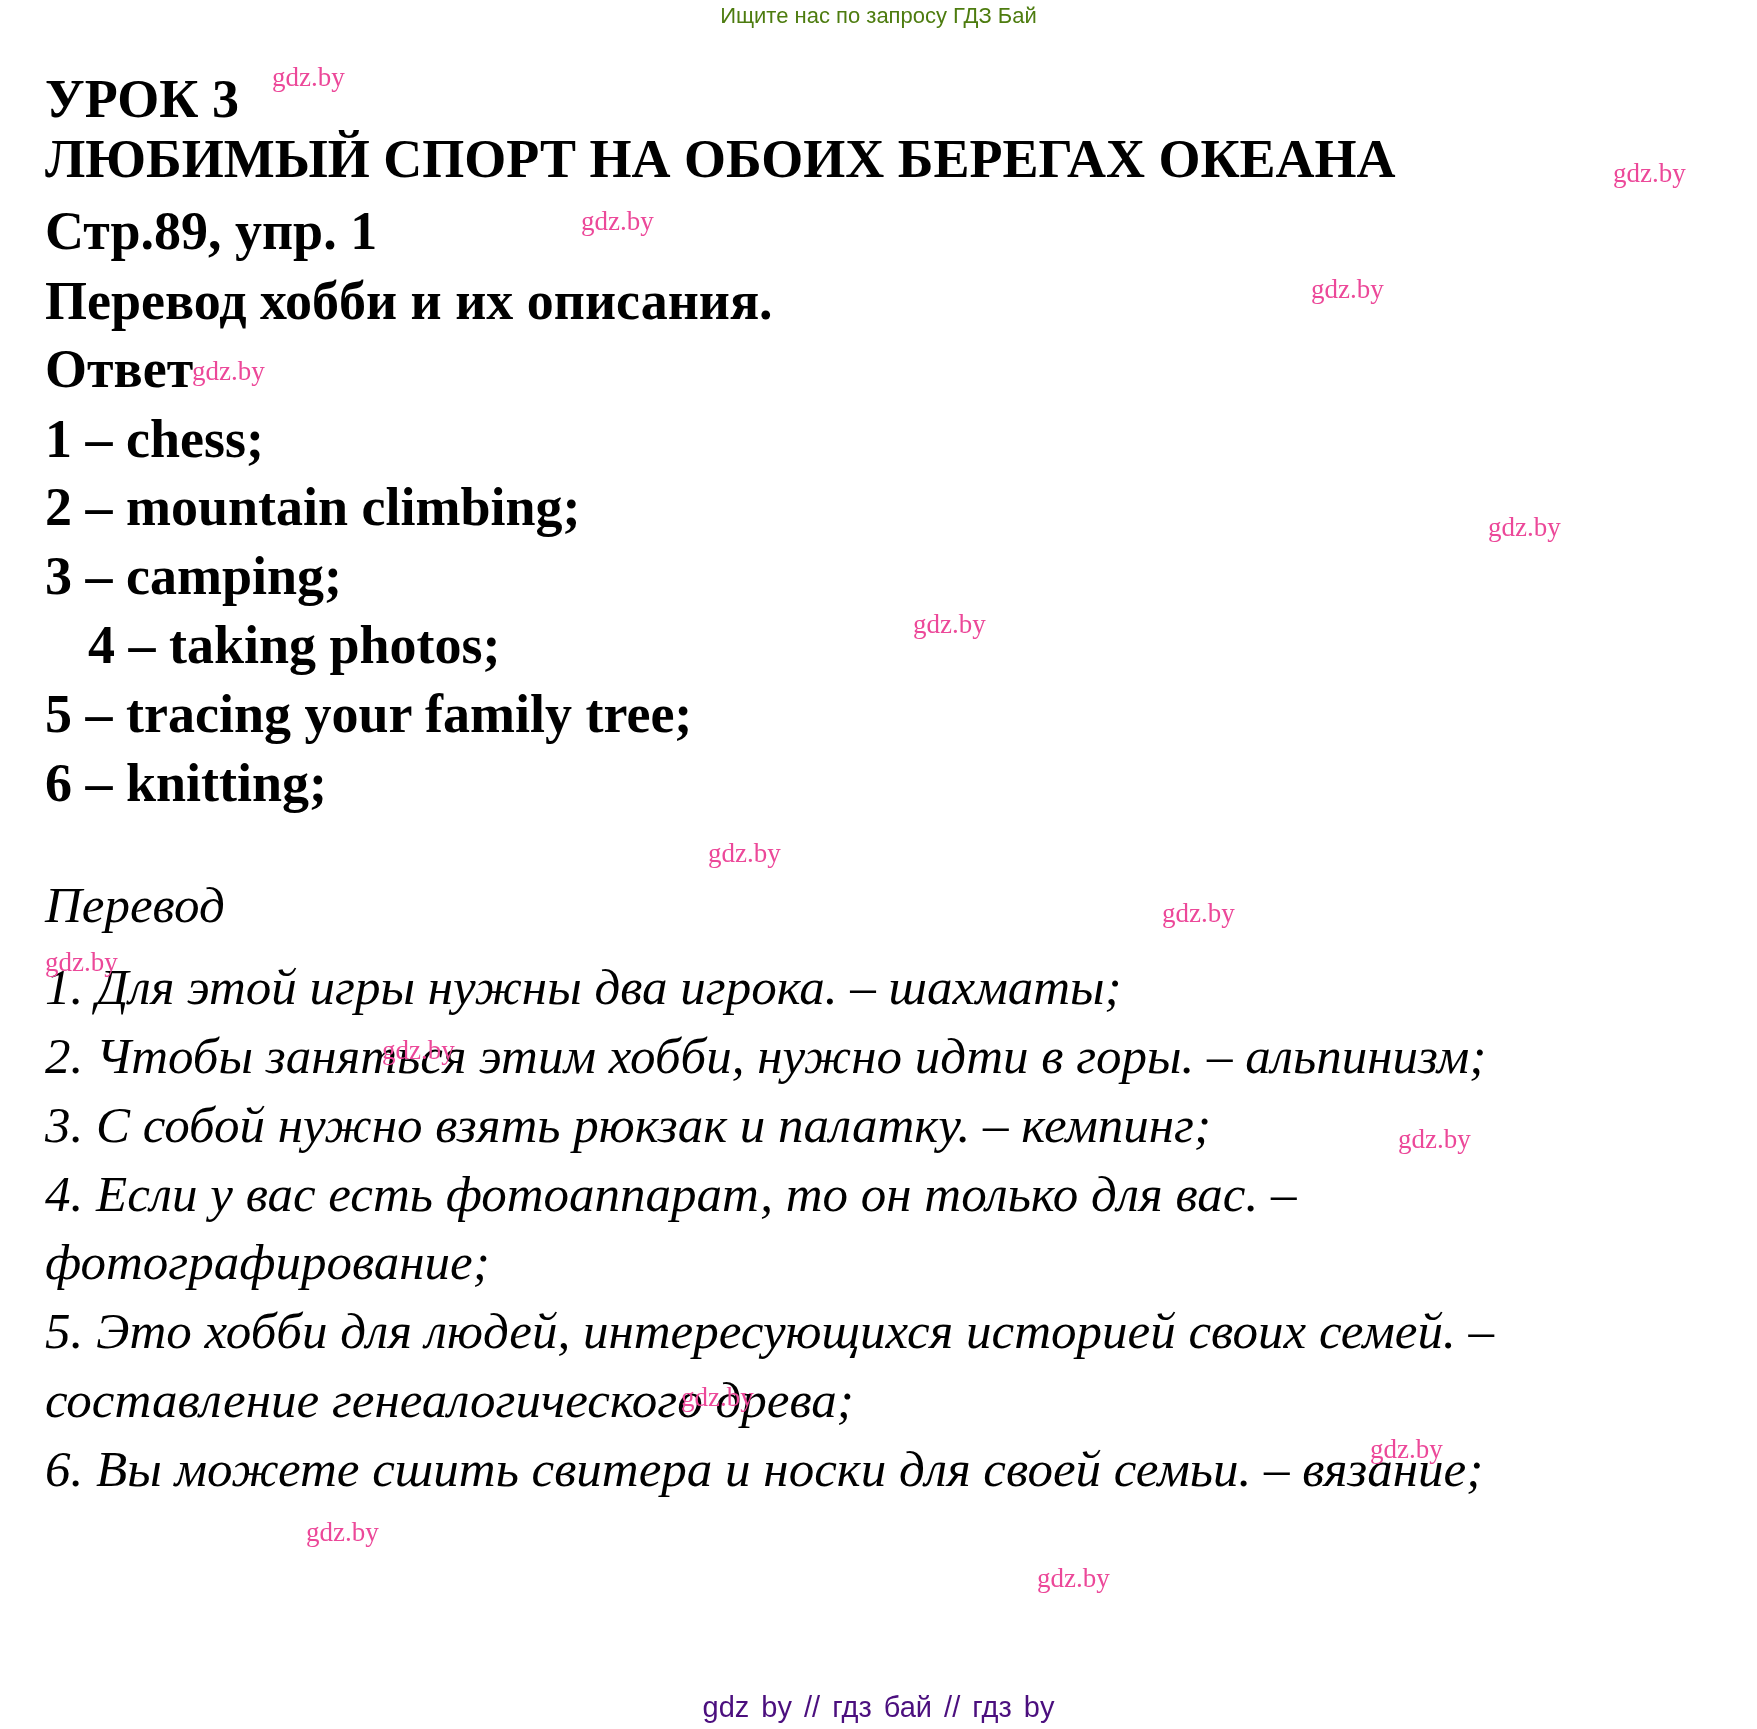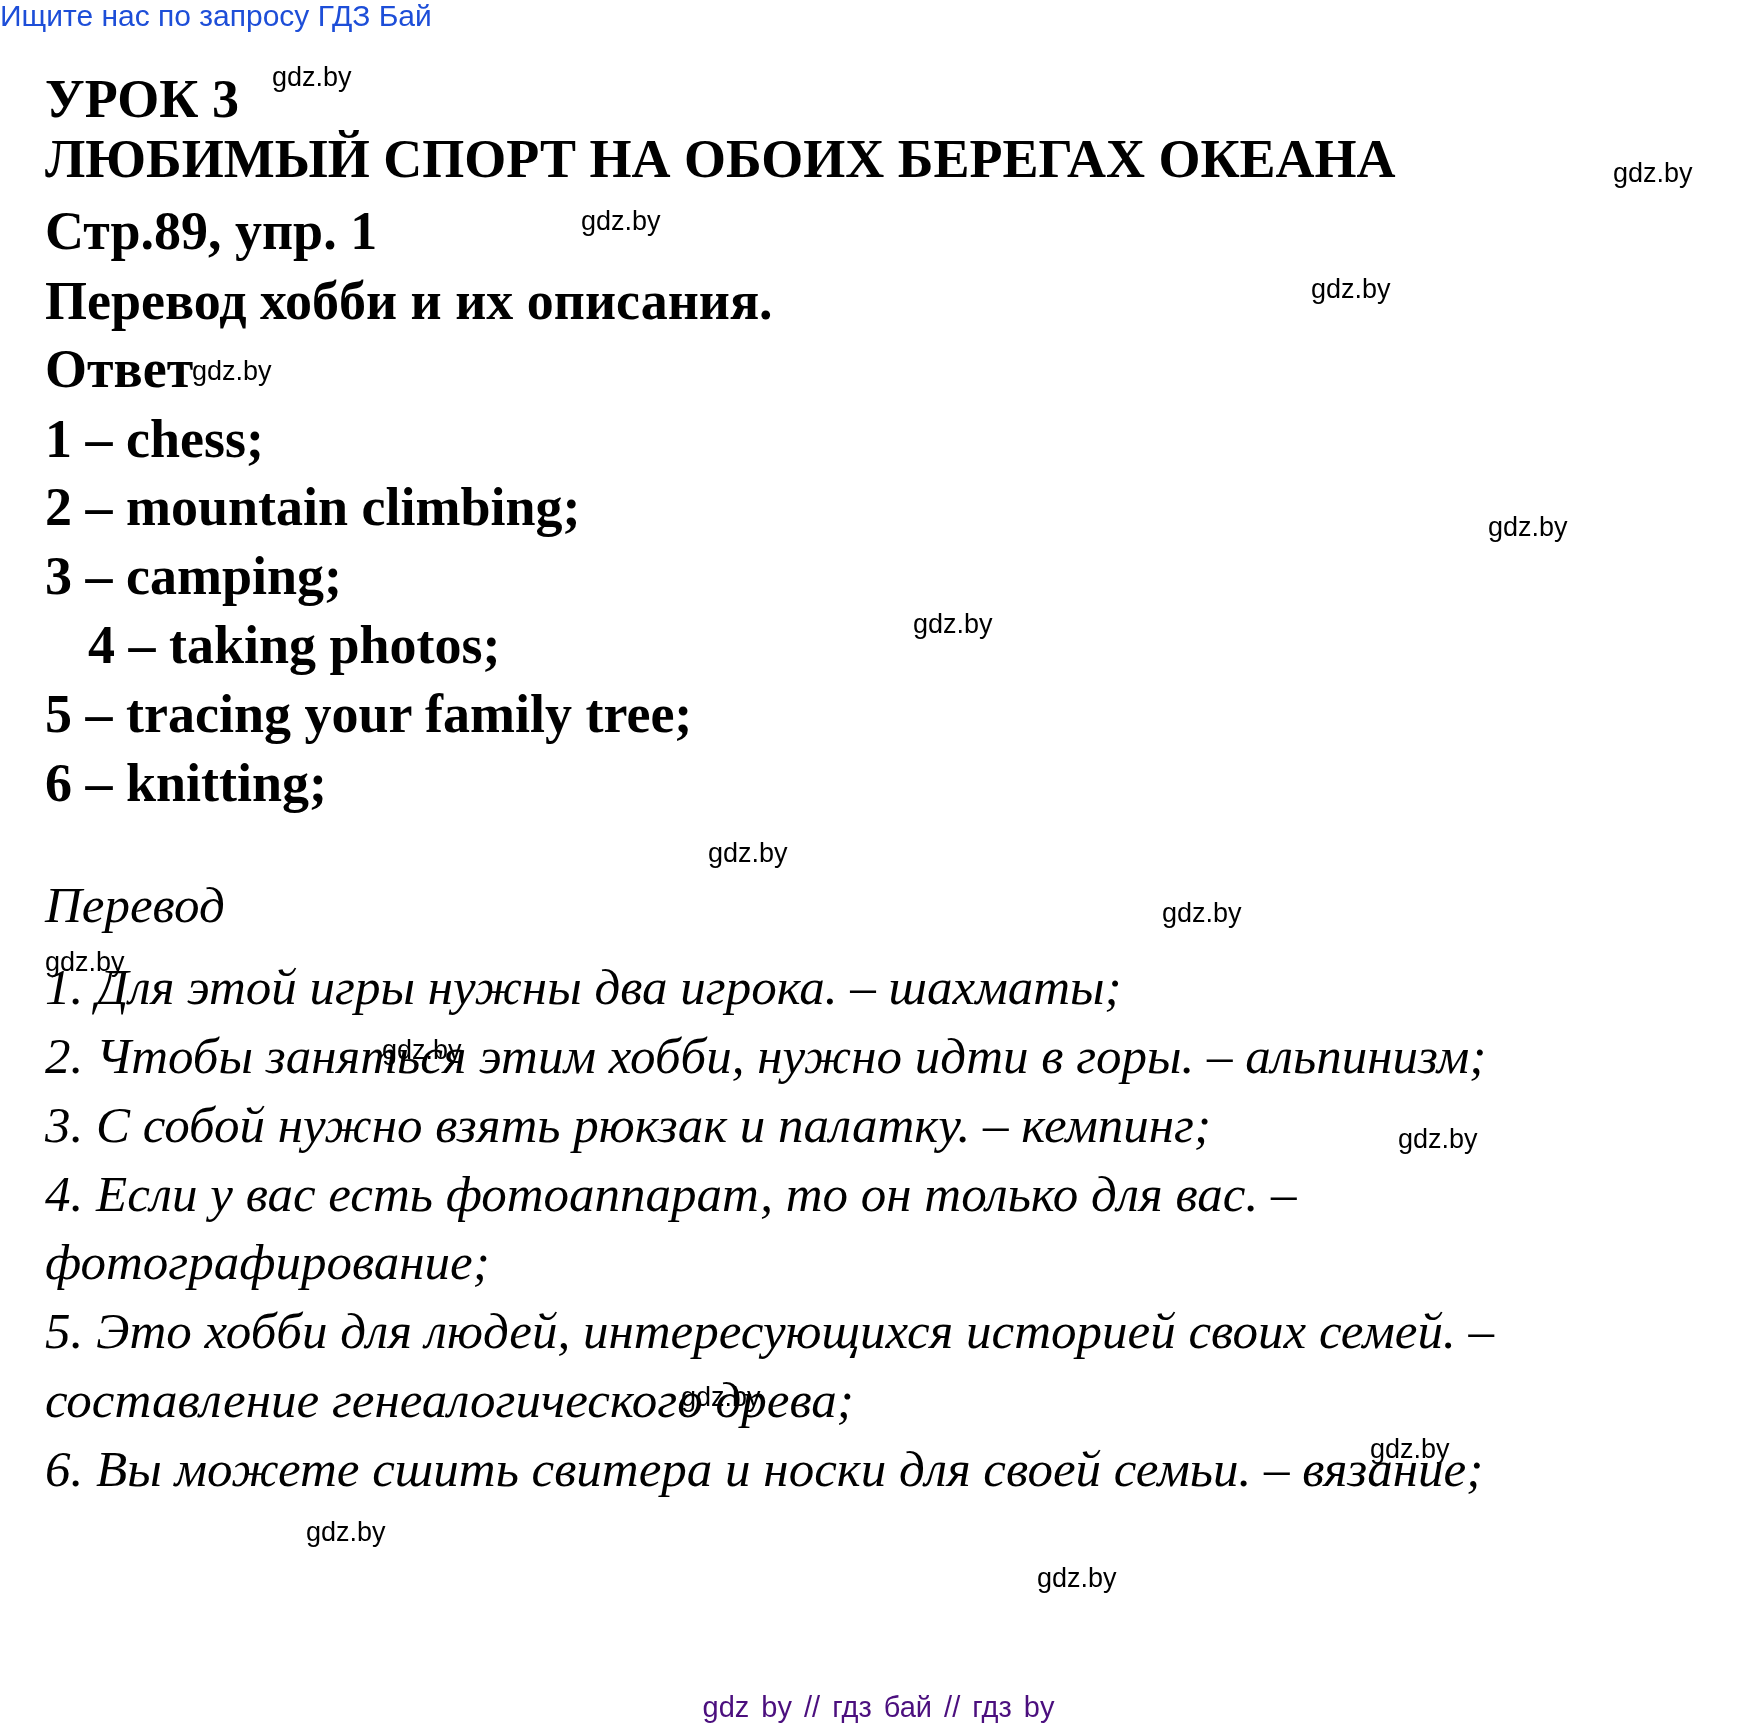--- a/index.html
+++ b/index.html
@@ -1,23 +1,23 @@
 <!DOCTYPE html>
 <html><head>
 <meta charset="utf-8">
 <style>
   html, body { margin:0; padding:0; background:#ffffff; }
   body { width:1757px; height:1729px; position:relative; overflow:hidden; font-family:"Liberation Serif", serif; color:#000; }
-  .top-banner { position:absolute; top:0; left:0; width:100%; font-family:"Liberation Sans", sans-serif; font-size:30px; color:#1d4ed8; line-height:32px; }
+  .top-banner { position:absolute; top:0; left:0; width:100%; text-align:center; font-family:"Liberation Sans", sans-serif; font-size:22px; color:#4d7c0f; line-height:32px; }
   .bottom-banner { position:absolute; top:1690px; left:0; width:100%; text-align:center; font-family:"Liberation Sans", sans-serif; font-size:29px; color:#4b0f7e; line-height:34px; word-spacing:4px; }
   .line { position:absolute; left:45px; white-space:nowrap; }
   .h { font-weight:bold; font-size:54px; }
   .ans { font-weight:bold; font-size:54px; }
   .it { font-style:italic; font-size:51px; }
-  .wm { position:absolute; font-family:Liberation Sans, sans-serif; font-size:27px; color:#000000; white-space:nowrap; }
+  .wm { position:absolute; font-family:Liberation Serif, serif; font-size:27px; color:#ec4899; white-space:nowrap; }
 </style>
 </head>
 <body>
 
 <div class="top-banner">Ищите нас по запросу ГДЗ Бай</div>
 
 <div class="line h" style="top:68px;">УРОК 3</div>
 <div class="line h" style="top:128px;">ЛЮБИМЫЙ СПОРТ НА ОБОИХ БЕРЕГАХ ОКЕАНА</div>
 <div class="line h" style="top:200px;">Стр.89, упр. 1</div>
 <div class="line h" style="top:270px;">Перевод хобби и их описания.</div>

